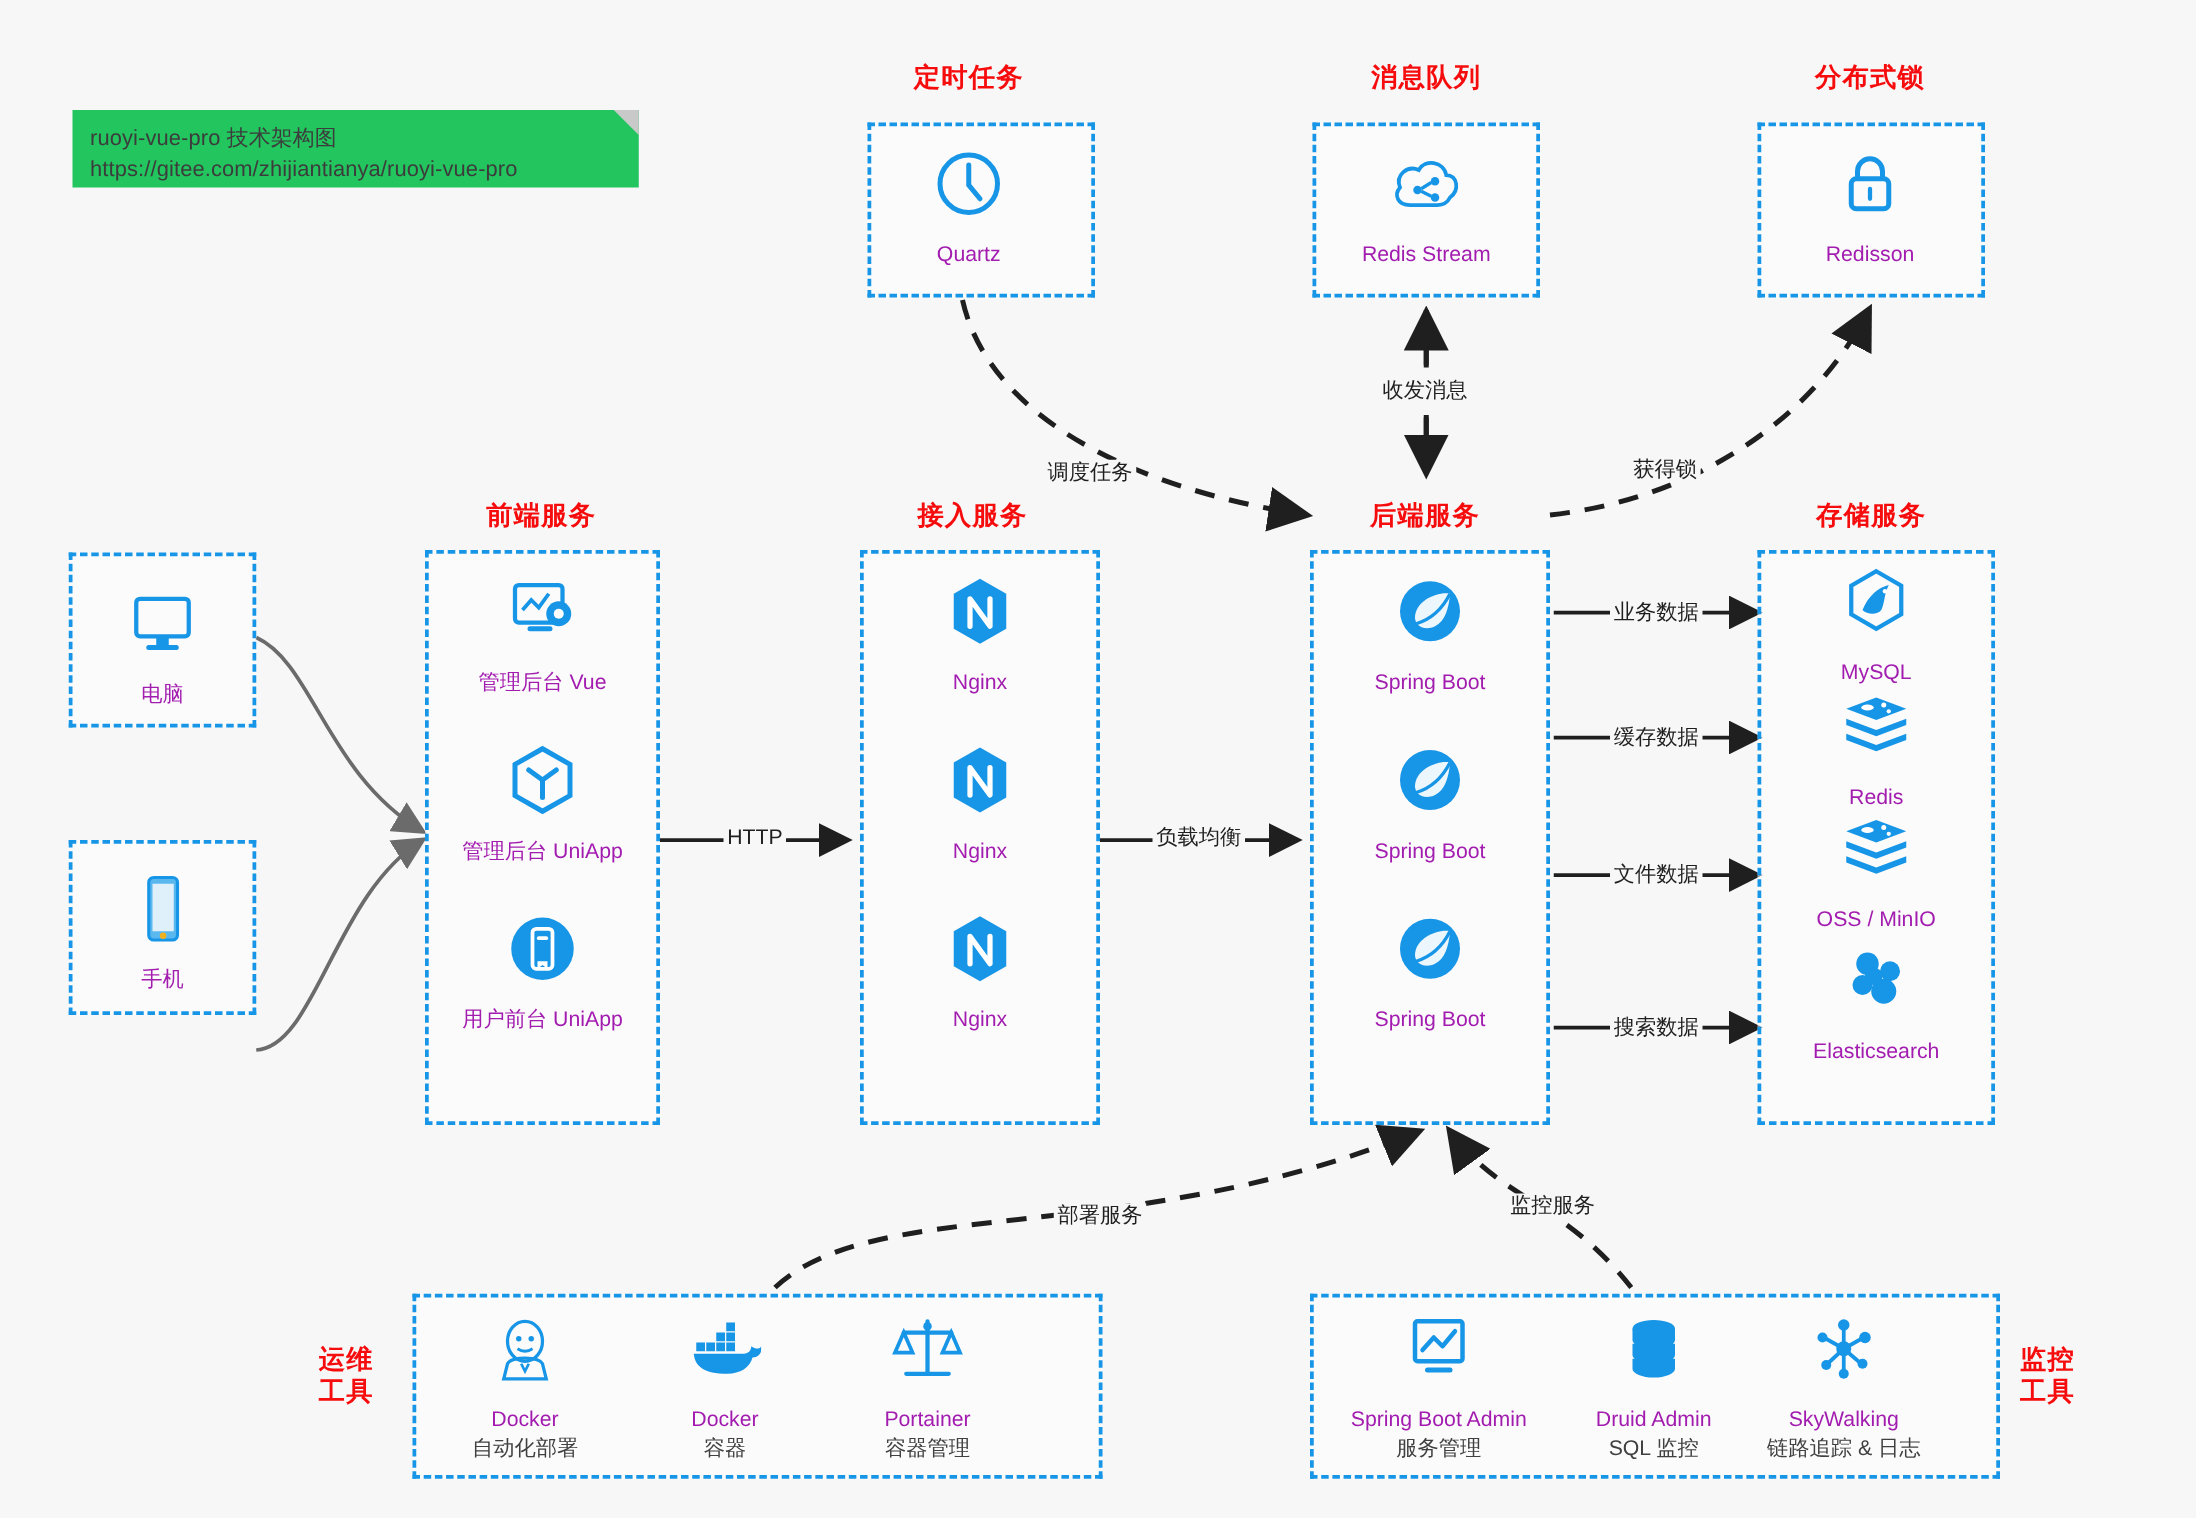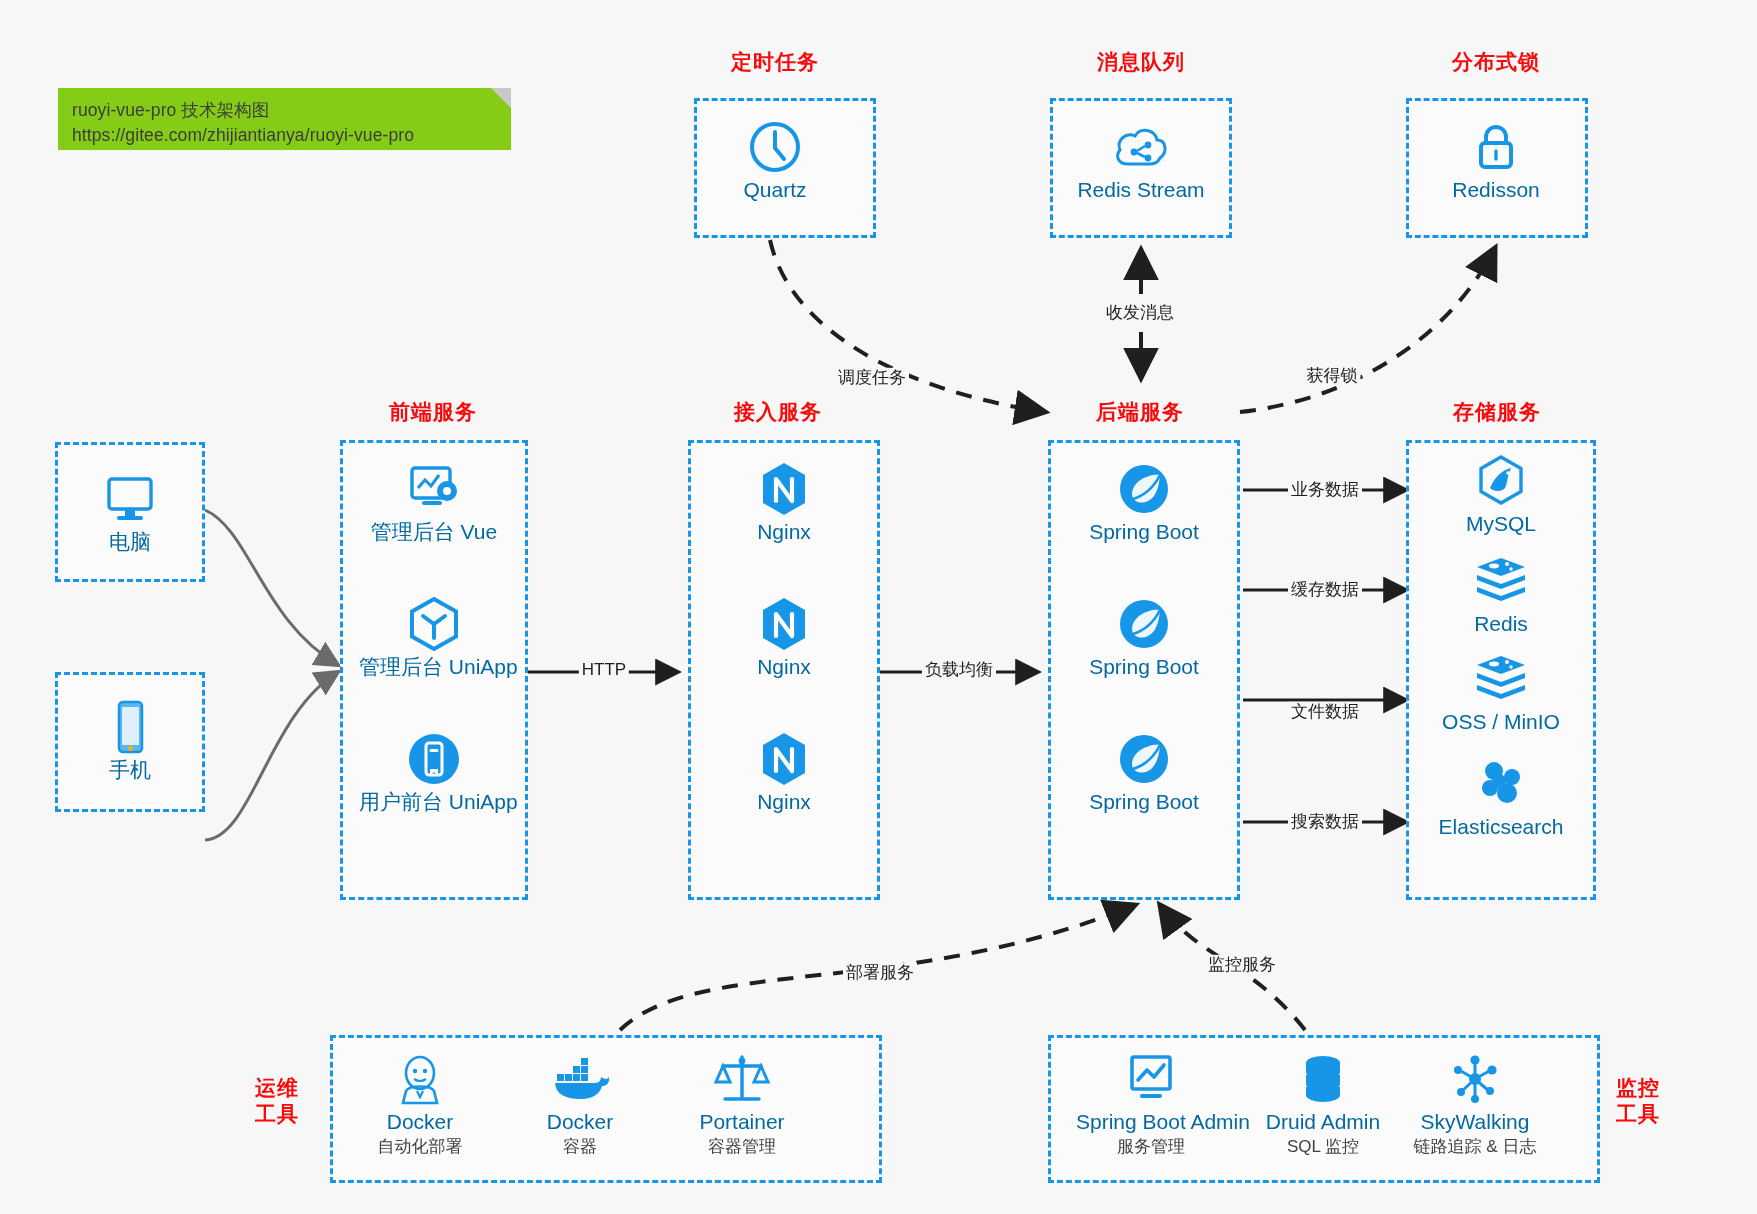--- a/index.html
+++ b/index.html
@@ -27,21 +27,21 @@
     width: 1757px;
     height: 1214px;
     pointer-events: none;
   }
 
   
   .note {
     position: absolute;
     left: 58px; top: 88px;
     width: 453px; height: 62px;
-    background: #84cc16;
+    background: #22c55e;
     box-sizing: border-box;
     padding: 10px 14px 0 14px;
     line-height: 1.45;
     font-size: 17.5px;
     color: #3c3c3c;
     letter-spacing: .1px;
   }
   .note .fold {
     position: absolute;
     right: 0; top: 0;
@@ -79,23 +79,23 @@
     width: 150px;
     text-align: center;
   }
   .node .glyph {
     height: 58px;
     display: flex;
     align-items: center;
     justify-content: center;
   }
   .node .cap {
-    margin-top: 0;
-    font-size: 21px;
-    color: #0369a1;
+    margin-top: 17px;
+    font-size: 17px;
+    color: #a21caf;
     white-space: nowrap;
     line-height: 1.35;
   }
   .node .cap2 {
     font-size: 17px;
     color: #404040;
     white-space: nowrap;
     line-height: 1.35;
   }
 
@@ -469,18 +469,18 @@
     <div class="cap2">链路追踪 &amp; 日志</div>
   </div>
 
   <div class="elabel" style="left:604px;top:670px;">HTTP</div>
   <div class="elabel" style="left:959px;top:670px;">负载均衡</div>
   <div class="elabel" style="left:872px;top:378px;">调度任务</div>
   <div class="elabel" style="left:1140px;top:313px;">收发消息</div>
   <div class="elabel" style="left:1332px;top:376px;">获得锁</div>
   <div class="elabel" style="left:1325px;top:490px;">业务数据</div>
   <div class="elabel" style="left:1325px;top:590px;">缓存数据</div>
-  <div class="elabel" style="left:1325px;top:700px;margin-top:12px;">文件数据</div>
+  <div class="elabel" style="left:1325px;top:700px;">文件数据</div>
   <div class="elabel" style="left:1325px;top:822px;">搜索数据</div>
   <div class="elabel" style="left:880px;top:973px;">部署服务</div>
   <div class="elabel" style="left:1242px;top:965px;">监控服务</div>
 
 </div>
 
 </body></html>

